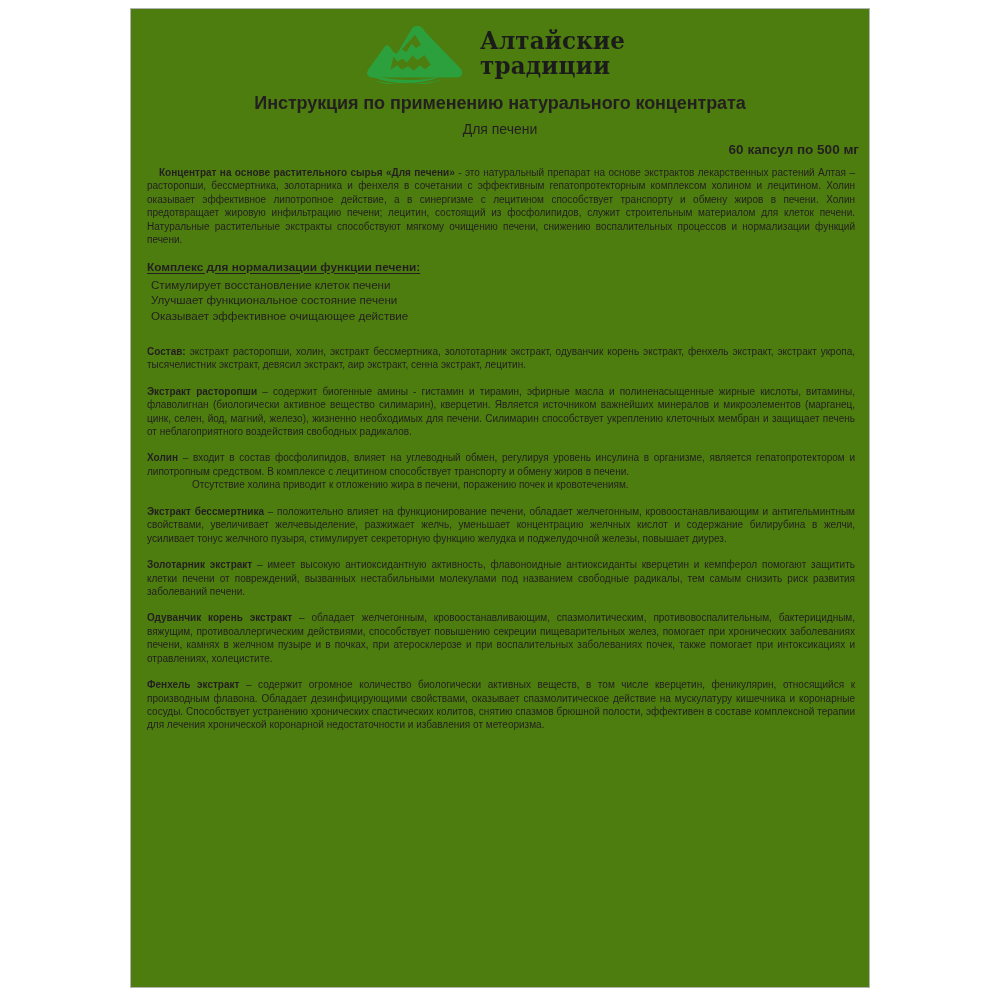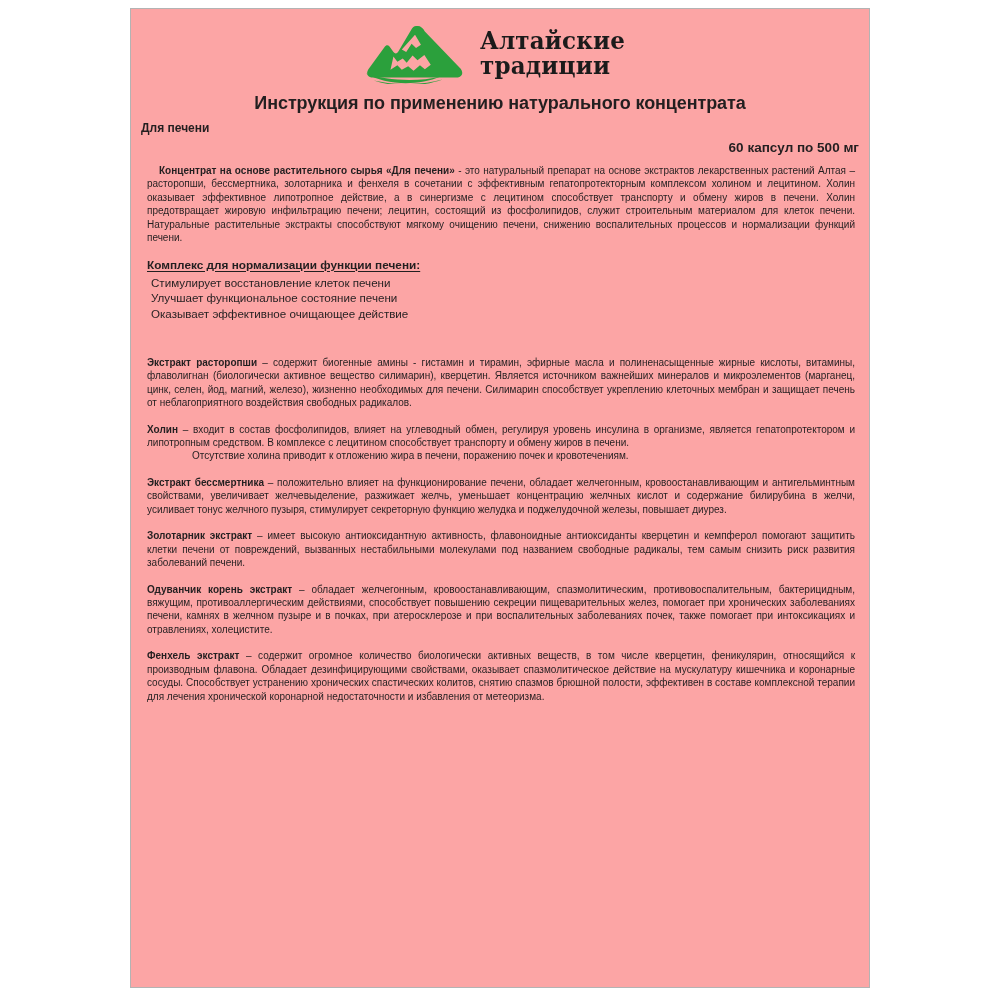--- a/index.html
+++ b/index.html
@@ -14,21 +14,21 @@
     color: #231f20;
     overflow: hidden;
   }
 
   .page-sheet {
     position: absolute;
     left: 130px;
     top: 8px;
     width: 740px;
     height: 980px;
-    background: #fca5a5;
+    background: #4d7c0f;
     border: 1px solid #b3b3b3;
     box-sizing: border-box;
     padding: 8px 10px 0 10px;
   }
 
   
   .logo-row {
     display: flex;
     align-items: center;
     justify-content: center;
@@ -56,22 +56,23 @@
 
   
   .doc-title {
     text-align: center;
     font-size: 18px;
     font-weight: bold;
     letter-spacing: -0.1px;
     margin: 4px 0 0 0;
   }
   .doc-subtitle {
-    font-size: 12px;
-    font-weight: bold;
+    text-align: center;
+    font-size: 14px;
+    font-weight: normal;
     margin: 7px 0 0 0;
   }
   .doc-dosage {
     text-align: right;
     font-size: 13.5px;
     font-weight: bold;
     margin: 5px 0 0 0;
   }
 
   
@@ -146,20 +147,21 @@
 
     <div class="section-head">Комплекс для нормализации функции печени:</div>
     <ul class="plain-list">
       <li>Стимулирует восстановление клеток печени</li>
       <li>Улучшает функциональное состояние печени</li>
       <li>Оказывает эффективное очищающее действие</li>
     </ul>
 
     <div class="spacer-md"></div>
 
+    <p class="para"><b>Состав:</b><span> экстракт расторопши, холин, экстракт бессмертника, золототарник экстракт, одуванчик корень экстракт, фенхель экстракт, экстракт укропа, тысячелистник экстракт, девясил экстракт, аир экстракт, сенна экстракт, лецитин.</span></p>
 
     <div class="spacer-md"></div>
 
     <p class="para"><b>Экстракт расторопши</b><span> – содержит биогенные амины -  гистамин и тирамин, эфирные масла и полиненасыщенные жирные кислоты, витамины, флаволигнан (биологически активное вещество силимарин), кверцетин. Является источником важнейших минералов и микроэлементов (марганец, цинк, селен, йод, магний, железо), жизненно необходимых для печени. Силимарин способствует укреплению клеточных мембран и защищает печень от неблагоприятного воздействия свободных радикалов.</span></p>
 
     <div class="spacer-md"></div>
 
     <p class="para"><b>Холин</b><span> – входит в состав фосфолипидов, влияет на углеводный обмен, регулируя уровень инсулина в организме, является гепатопротектором и липотропным средством. В комплексе с лецитином способствует транспорту и обмену жиров в печени.</span></p>
     <p class="para nojust">Отсутствие холина приводит к отложению жира в печени, поражению почек и кровотечениям.</p>
 

